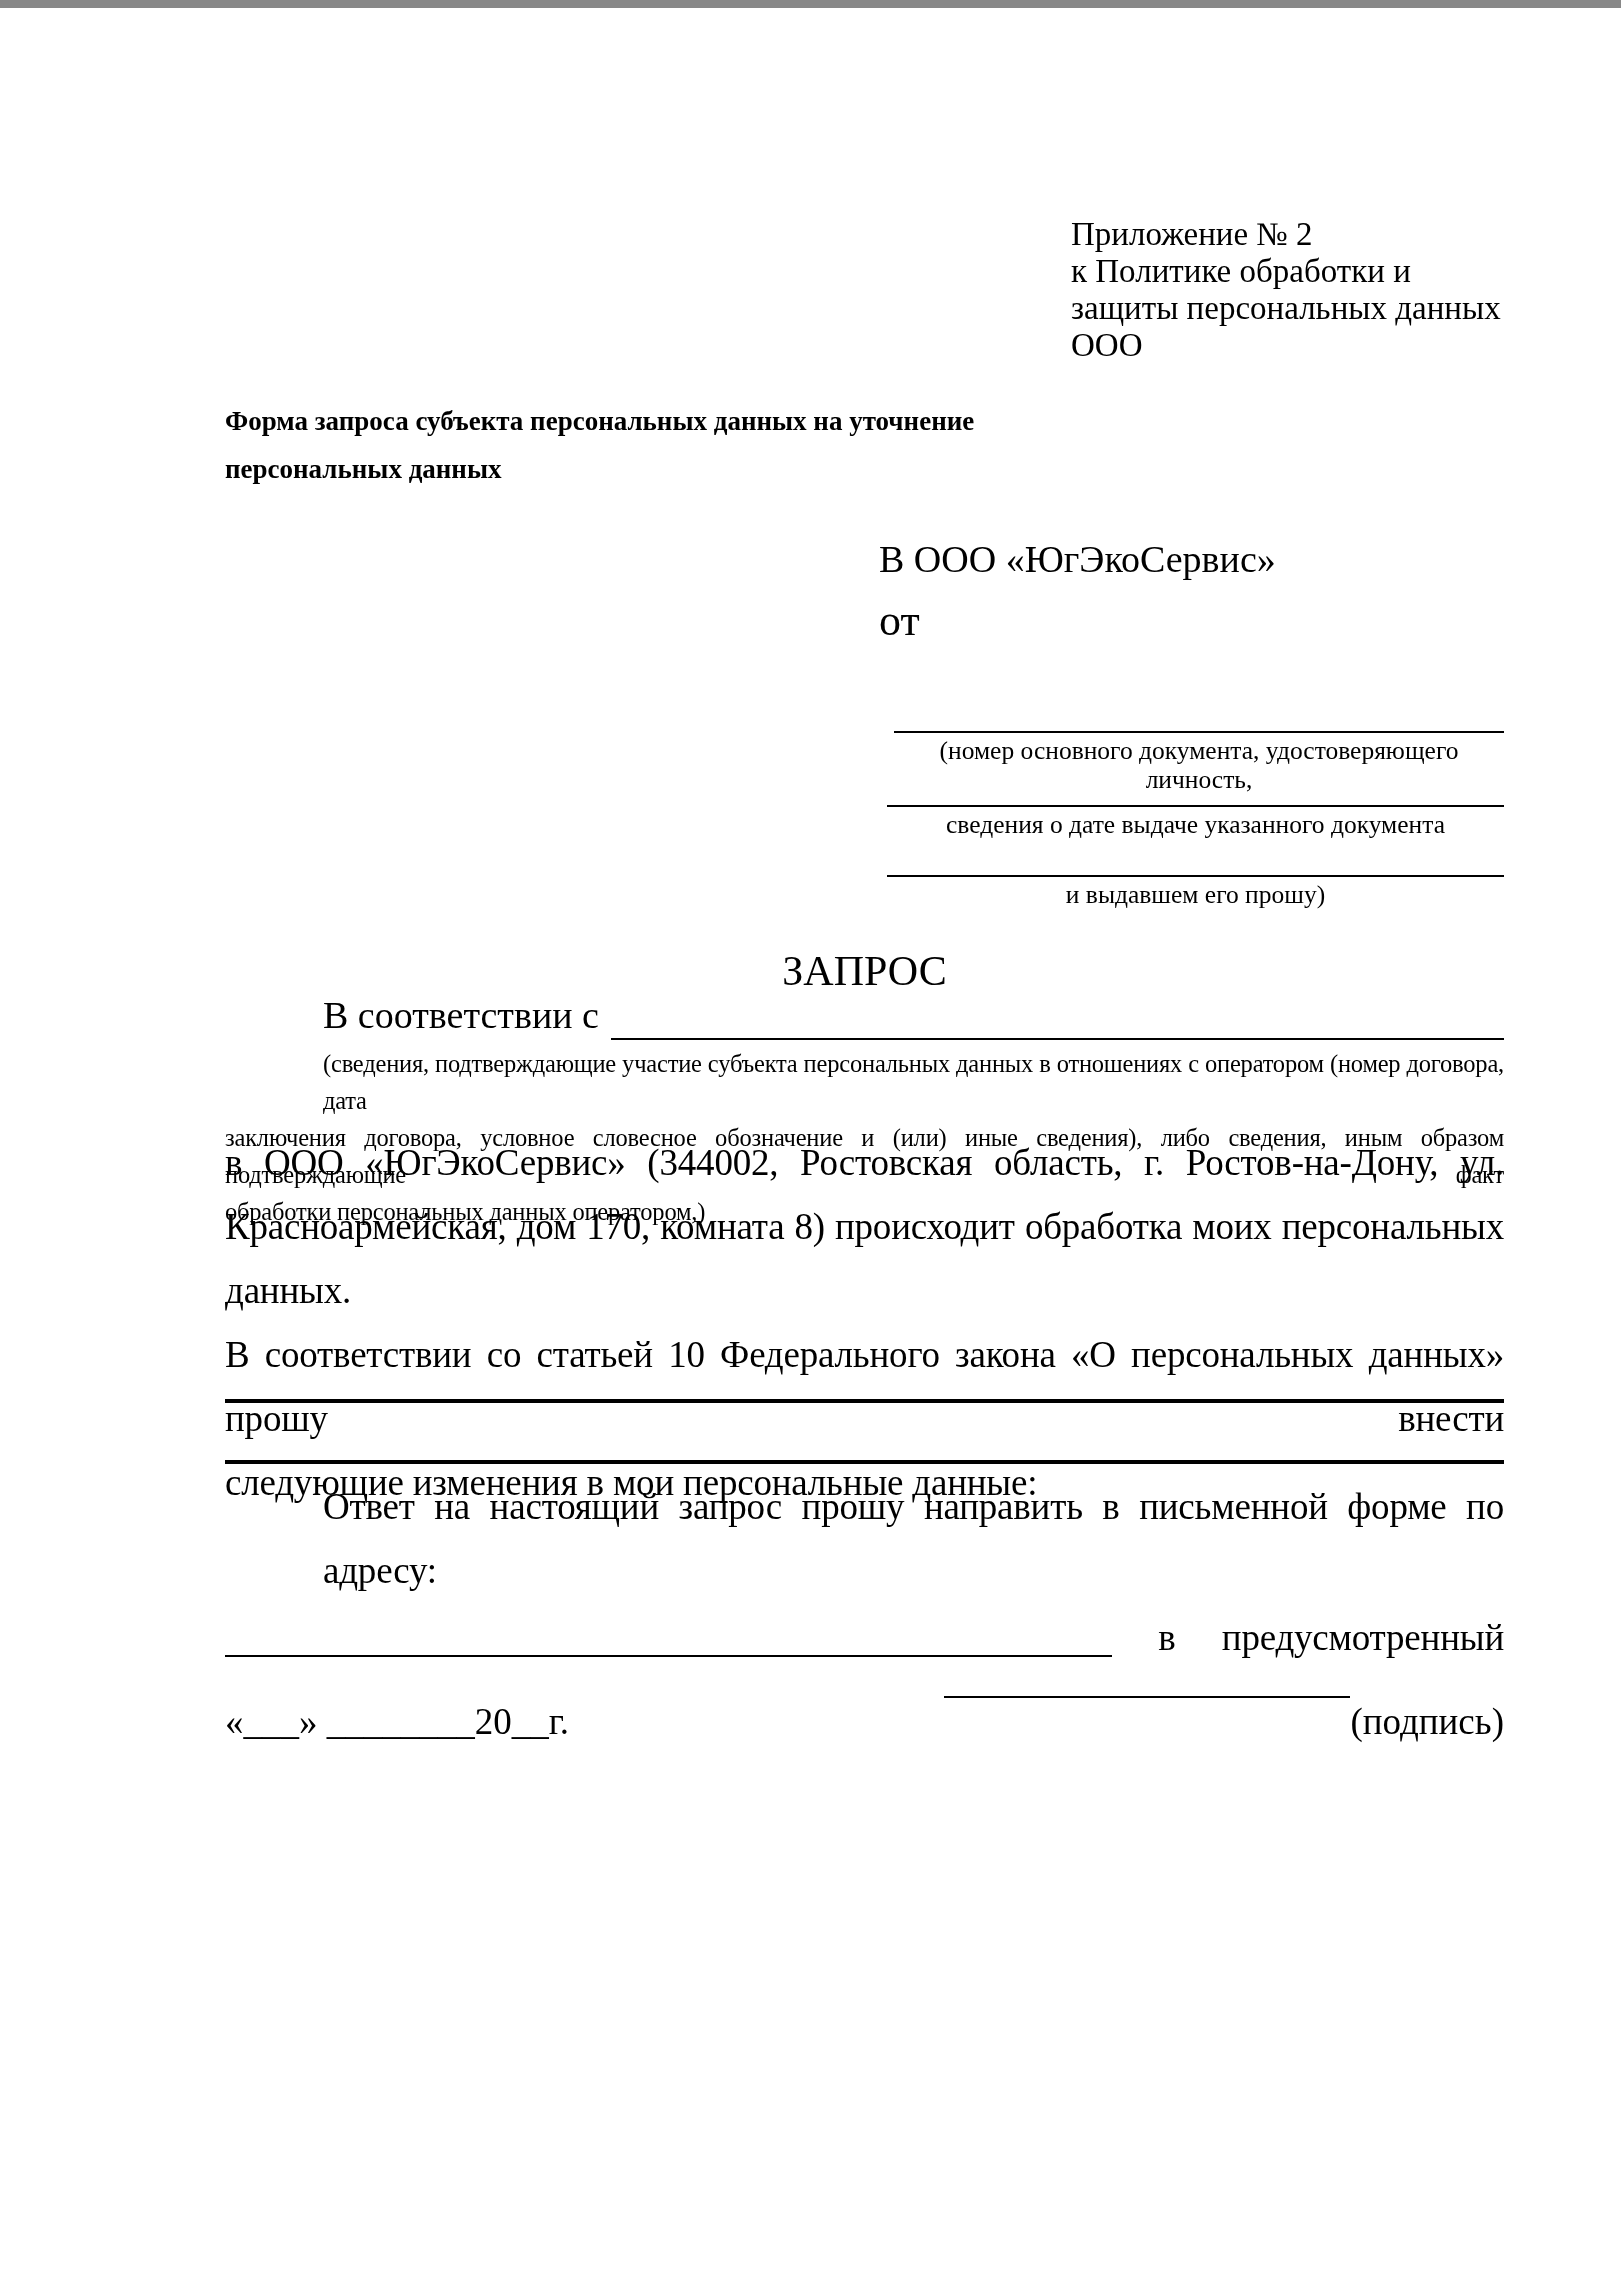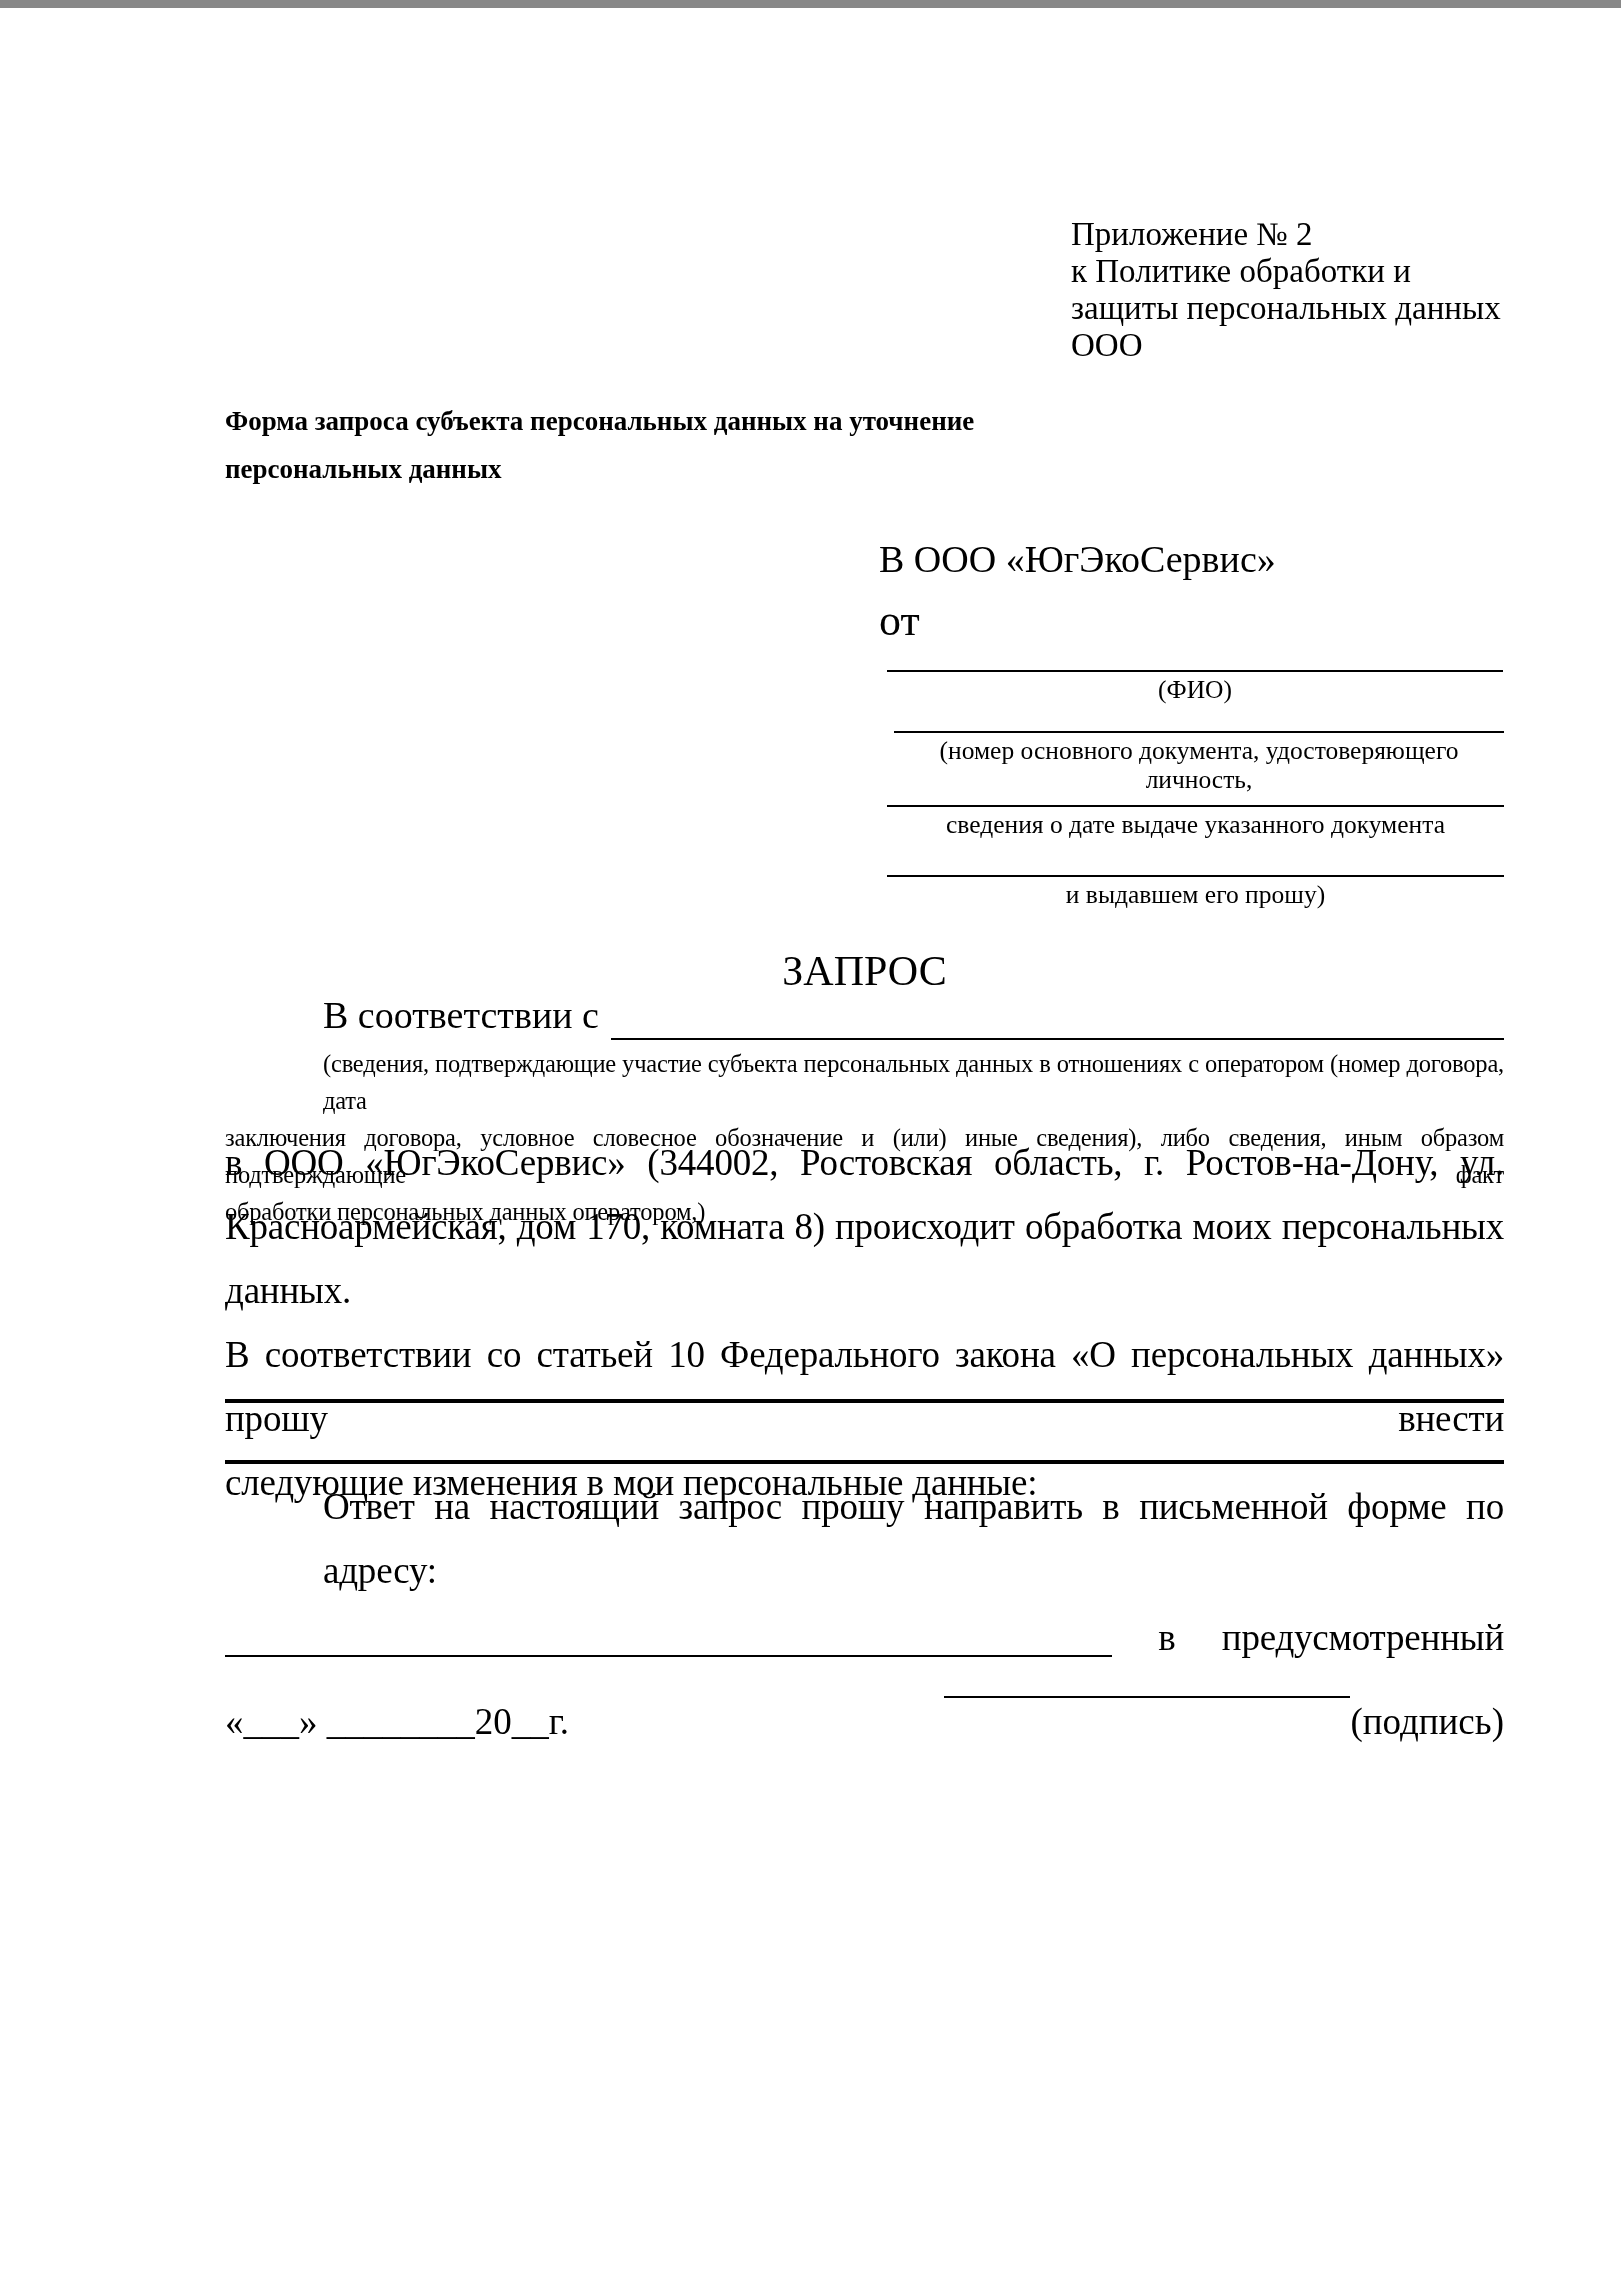--- a/index.html
+++ b/index.html
@@ -69,24 +69,20 @@
   </div>
 
   <div class="abs title">
     <div>Форма запроса субъекта персональных данных на уточнение</div>
     <div>персональных данных</div>
   </div>
 
   <div class="abs addr-to">В ООО «ЮгЭкоСервис»</div>
   <div class="abs addr-from">от</div>
 
-  <div class="field" style="left:887px;top:629px;width:616px;">
-    <div class="field-line"></div>
-    <div class="field-caption">(ФИО)</div>
-  </div>
 
   <div class="field" style="left:894px;top:690px;width:610px;">
     <div class="field-line"></div>
     <div class="field-caption">(номер основного документа, удостоверяющего личность,</div>
   </div>
 
   <div class="field" style="left:887px;top:764px;width:617px;">
     <div class="field-line"></div>
     <div class="field-caption">сведения о дате выдаче указанного документа</div>
   </div>

